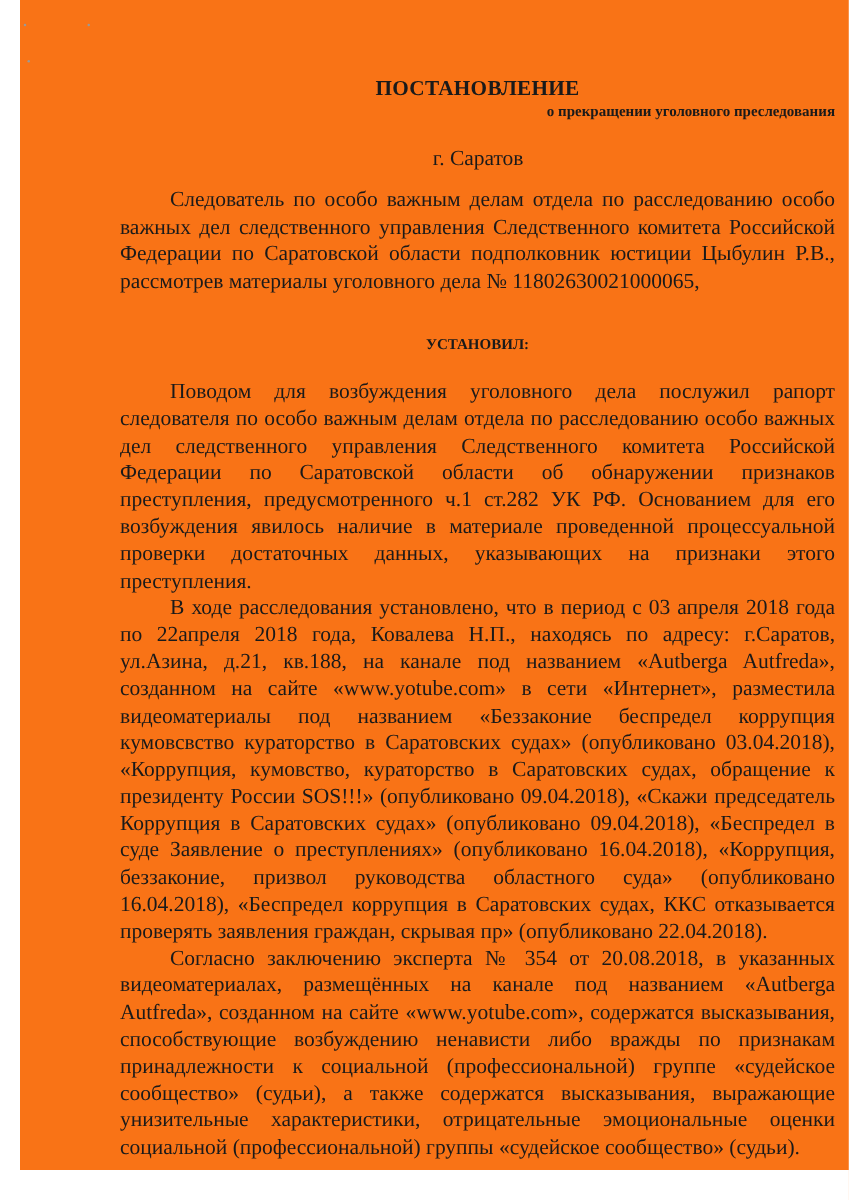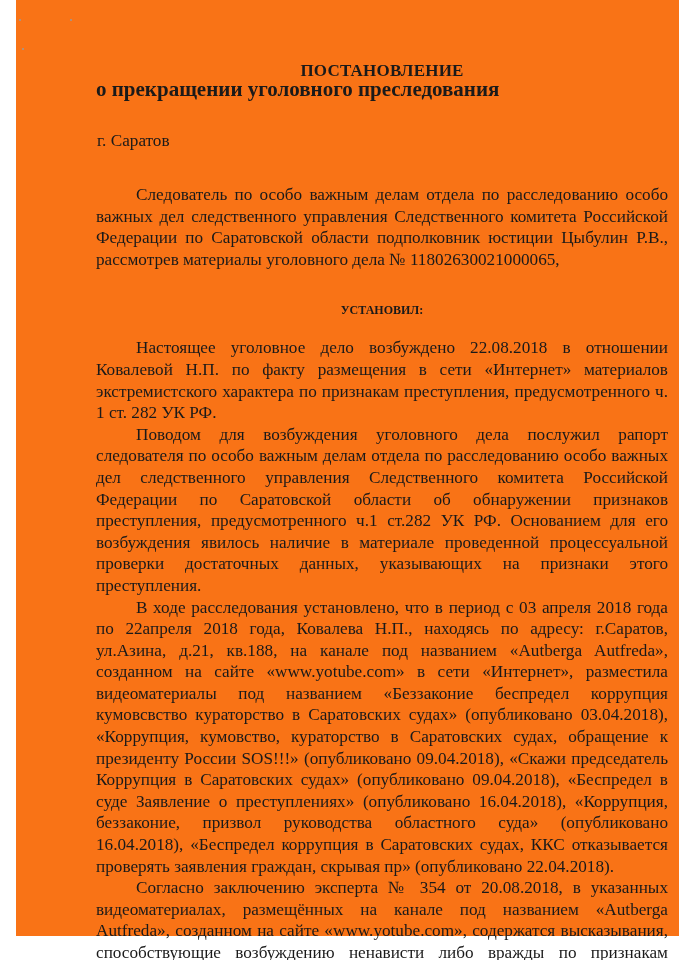--- a/index.html
+++ b/index.html
@@ -40,41 +40,41 @@
     }
     .title {
       text-align: center;
       font-weight: bold;
       font-size: 17px;
       line-height: 18px;
       margin: 0;
       letter-spacing: 0.2px;
     }
     .subtitle {
-      text-align: left;
+      text-align: right;
       font-weight: bold;
-      font-size: 21px;
+      font-size: 12px;
       line-height: 18px;
       margin: 0;
     }
     .place-date {
       display: flex;
-      justify-content: flex-start;
-      margin-top: 33px;
+      justify-content: center;
+      margin-top: 19px;
       line-height: 20px;
       padding-left: 1px;
       gap: 44px;
     }
     .para {
       margin: 0;
       text-align: justify;
       text-indent: 40px;
     }
     .para.first {
-      margin-top: 33px;
+      margin-top: 12px;
     }
     .section-title {
       text-align: center;
       font-weight: bold;
       font-size: 12px;
       margin: 29px 0 16px 0;
       line-height: 22px;
     }
   </style>
 </head>
@@ -90,19 +90,18 @@
     <p class="subtitle">о прекращении уголовного преследования</p>
 
     <div class="place-date">
       <span>г. Саратов</span>
     </div>
 
     <p class="para first">Следователь по особо важным делам отдела по расследованию особо важных дел следственного управления Следственного комитета Российской Федерации по Саратовской области подполковник юстиции Цыбулин Р.В., рассмотрев материалы уголовного дела № 11802630021000065,</p>
 
     <p class="section-title">УСТАНОВИЛ:</p>
 
-    <p class="para">Настоящее уголовное дело возбуждено 22.08.2018 в отношении Ковалевой Н.П. по факту размещения в сети «Интернет» материалов экстремистского характера по признакам преступления, предусмотренного ч. 1 ст. 282 УК РФ.</p>
     <p class="para">Поводом для возбуждения уголовного дела послужил рапорт следователя по особо важным делам отдела по расследованию особо важных дел следственного управления Следственного комитета Российской Федерации по Саратовской области об обнаружении признаков преступления, предусмотренного ч.1 ст.282 УК РФ. Основанием для его возбуждения явилось наличие в материале проведенной процессуальной проверки достаточных данных, указывающих на признаки этого преступления.</p>
     <p class="para">В ходе расследования установлено, что в период с 03 апреля 2018 года по 22апреля 2018 года, Ковалева Н.П., находясь по адресу: г.Саратов, ул.Азина, д.21, кв.188, на канале под названием «Autberga Autfreda», созданном на сайте «www.yotube.com» в сети «Интернет», разместила видеоматериалы под названием «Беззаконие беспредел коррупция кумовсвство кураторство в Саратовских судах» (опубликовано 03.04.2018), «Коррупция, кумовство, кураторство в Саратовских судах, обращение к президенту России SOS!!!» (опубликовано 09.04.2018), «Скажи председатель Коррупция в Саратовских судах» (опубликовано 09.04.2018), «Беспредел в суде Заявление о преступлениях» (опубликовано 16.04.2018), «Коррупция, беззаконие, призвол руководства областного суда» (опубликовано 16.04.2018), «Беспредел коррупция в Саратовских судах, ККС отказывается проверять заявления граждан, скрывая пр» (опубликовано 22.04.2018).</p>
     <p class="para">Согласно заключению эксперта № 354 от 20.08.2018, в указанных видеоматериалах, размещённых на канале под названием «Autberga Autfreda», созданном на сайте «www.yotube.com», содержатся высказывания, способствующие возбуждению ненависти либо вражды по признакам принадлежности к социальной (профессиональной) группе «судейское сообщество» (судьи), а также содержатся высказывания, выражающие унизительные характеристики, отрицательные эмоциональные оценки социальной (профессиональной) группы «судейское сообщество» (судьи).</p>
 
   </div>
 </div>
 
 </body></html>

